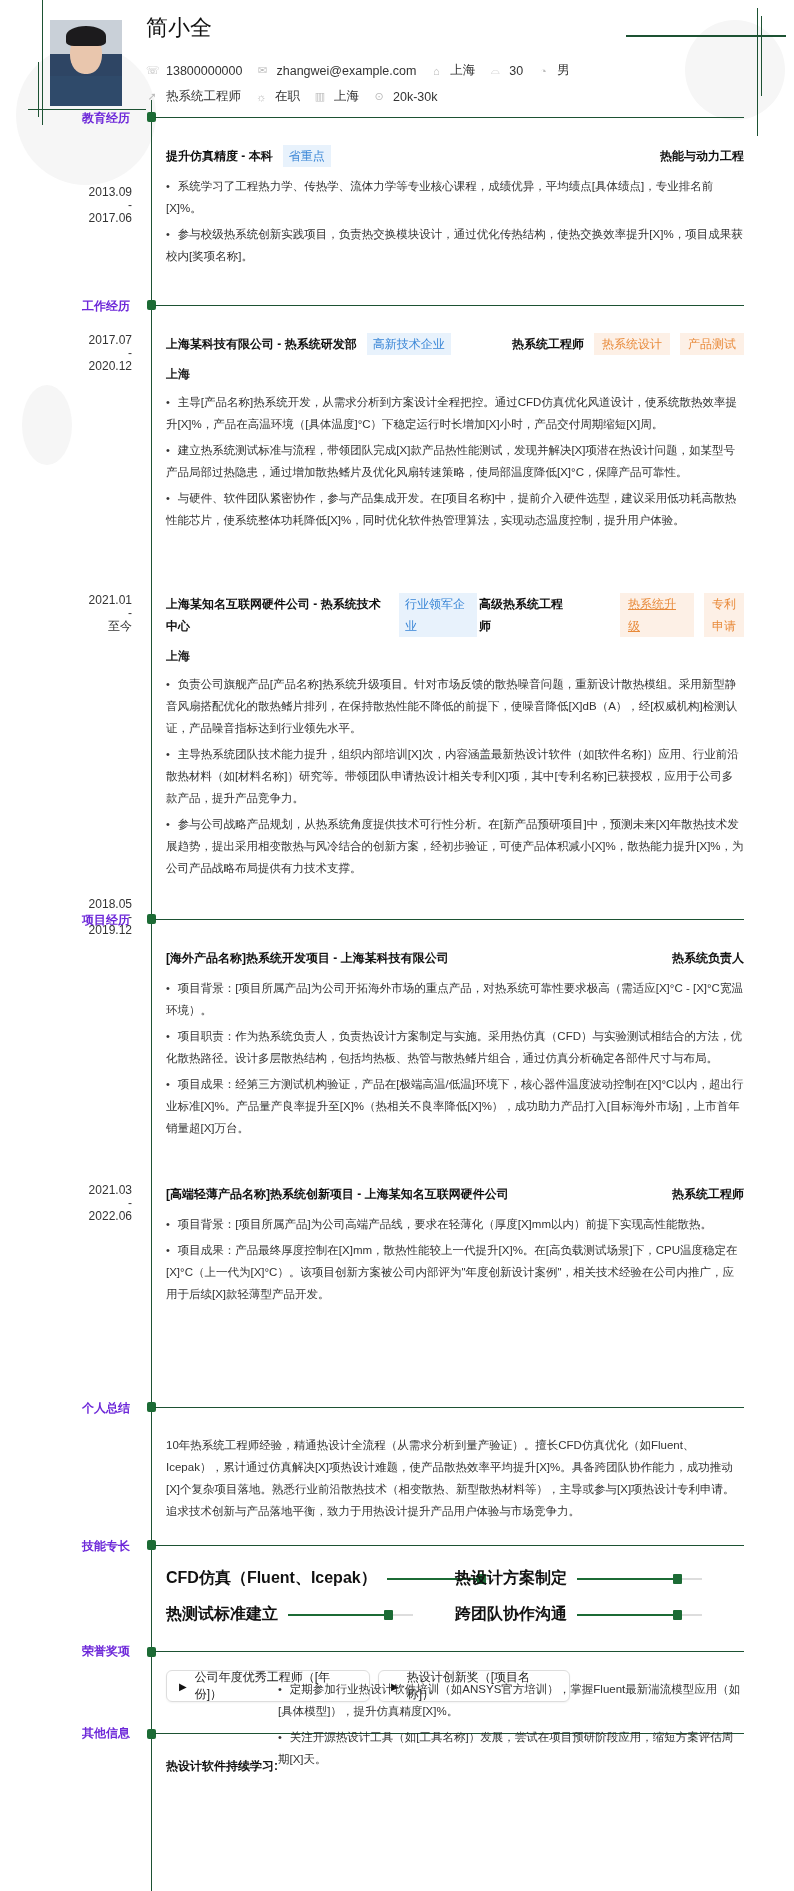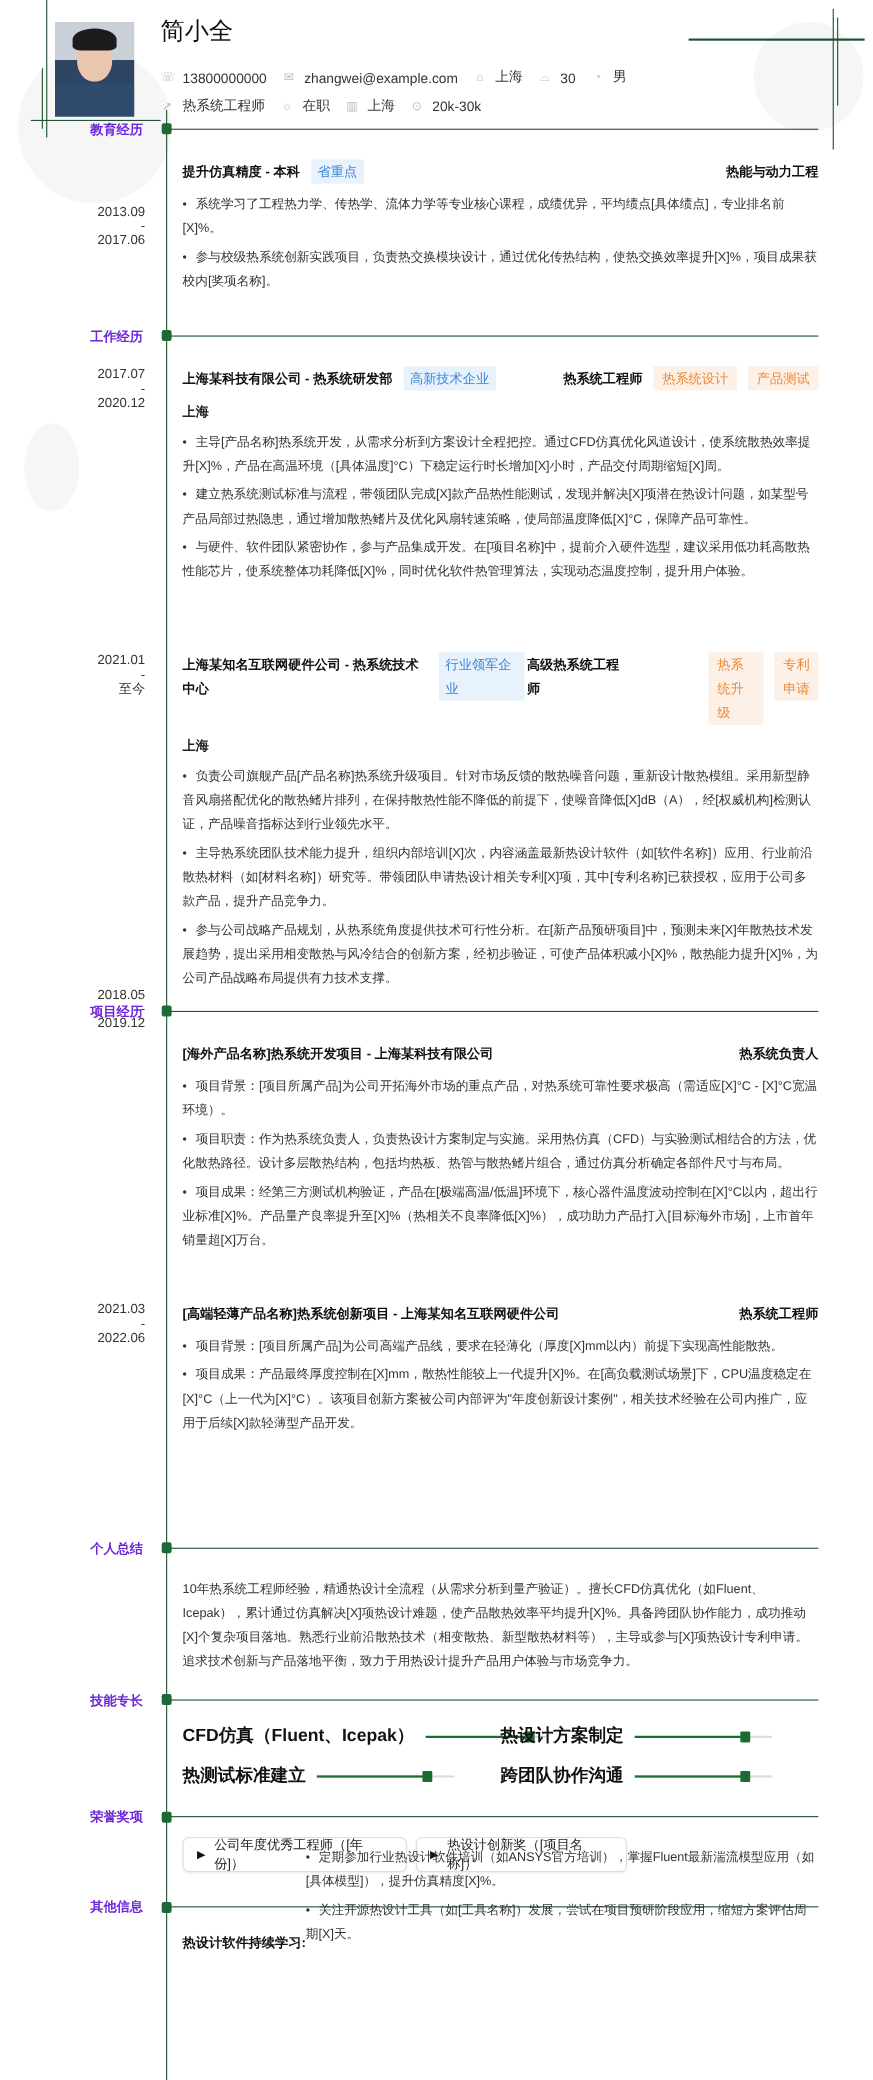--- a/index.html
+++ b/index.html
@@ -147,21 +147,21 @@
   <div>2021.01</div>
   <div style="line-height:8px;">-</div>
   <div>至今</div>
 </div>
 <div class="entry" style="top:593px;">
   <div class="entry-head">
     <span style="width:225px;">上海某知名互联网硬件公司 - 热系统技术中心</span>
     <span class="tag-blue" style="width:78px;margin-left:8px;">行业领军企业</span>
     <span style="width:90px;margin-left:2px;">高级热系统工程师</span>
     <span class="spacer"></span>
-    <span class="tag-orange" style="width:50px;">热系统升级</span>
+    <span class="tag-orange" style="width:74px;text-decoration:underline;">热系统升级</span>
     <span class="tag-orange" style="width:40px;">专利申请</span>
   </div>
   <div class="sub">上海</div>
   <ul class="bullets">
     <li>负责公司旗舰产品[产品名称]热系统升级项目。针对市场反馈的散热噪音问题，重新设计散热模组。采用新型静音风扇搭配优化的散热鳍片排列，在保持散热性能不降低的前提下，使噪音降低[X]dB（A），经[权威机构]检测认证，产品噪音指标达到行业领先水平。</li>
     <li>主导热系统团队技术能力提升，组织内部培训[X]次，内容涵盖最新热设计软件（如[软件名称]）应用、行业前沿散热材料（如[材料名称]）研究等。带领团队申请热设计相关专利[X]项，其中[专利名称]已获授权，应用于公司多款产品，提升产品竞争力。</li>
     <li>参与公司战略产品规划，从热系统角度提供技术可行性分析。在[新产品预研项目]中，预测未来[X]年散热技术发展趋势，提出采用相变散热与风冷结合的创新方案，经初步验证，可使产品体积减小[X]%，散热能力提升[X]%，为公司产品战略布局提供有力技术支撑。</li>
   </ul>
 </div>
 

